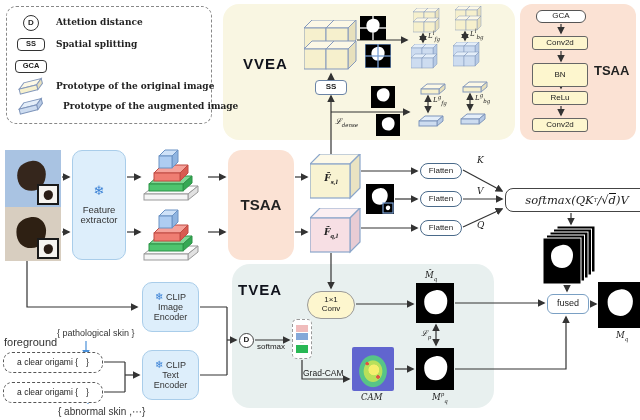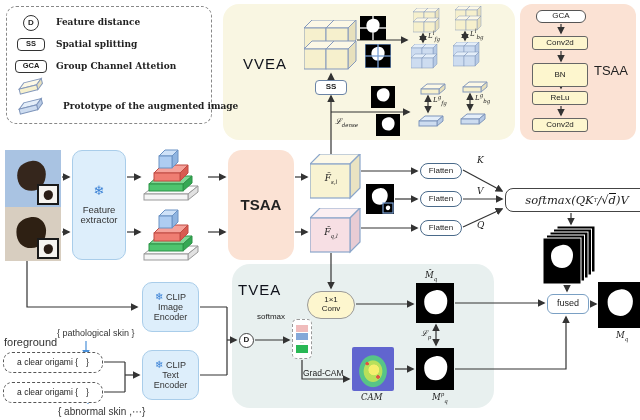--- a/index.html
+++ b/index.html
@@ -6,21 +6,21 @@
   .canvas{position:relative;width:640px;height:420px;background:#fff;overflow:hidden;
           font-family:"Liberation Sans",sans-serif;color:#222}
   .abs{position:absolute}
   .panel{position:absolute;box-sizing:border-box}
   .node{position:absolute;display:flex;align-items:center;justify-content:center;
         box-sizing:border-box;text-align:center;line-height:1.1}
   .lbl{position:absolute;white-space:nowrap;line-height:1}
   .m{font-family:"DejaVu Serif",serif;font-style:italic}
   .m sup{font-size:5.5px;font-style:italic}
   .m sub{font-size:5.5px;font-style:italic}
-  .bold{font-weight:normal}
+  .bold{font-weight:bold}
   .legend-label{font-family:"DejaVu Serif",serif;font-weight:bold;font-size:9px;white-space:nowrap}
   .wires{position:absolute;left:0;top:0;pointer-events:none}
   .w,.wd,.wn,.wb{fill:none;stroke:#333;stroke-width:1.2}
   .wb{stroke:#4a90d9}
   .yellownode{background:#fdf6ce;border:1px solid #666;border-radius:3px}
   .bluebox{background:#ddeefb;border:1.5px solid #a9cdea;border-radius:10px}
   .cu-yellow{--cface:#f6f0cd;--ctop:#fcf8e6;--cside:#e7e0bd;--cedge:#8599bc}
   .cu-blue{--cface:#cddcf0;--ctop:#e4eef9;--cside:#b7cae5;--cedge:#7e95bb}
   .cu-support{--cface:#f8f3d2;--ctop:#fdf9e8;--cside:#eae3c2;--cedge:#8ba6ca}
   .cu-query{--cface:#f7dfe4;--ctop:#fbeff2;--cside:#e8ccd4;--cedge:#8ba6ca}
@@ -140,35 +140,35 @@
     <path class="w" marker-end="url(#ah)" d="M395 369 H413"></path>
     <path class="wd" marker-start="url(#ah)" marker-end="url(#ah)" d="M436 325 V345"></path>
     <path class="wb" marker-end="url(#ahb)" d="M86 341 V356"></path>
     <path class="wb" marker-end="url(#ahb)" d="M88 404 V392"></path>
   </svg>
 
   <div class="panel" style="left:6px;top:6px;width:206px;height:118px;border:1.5px dashed #888;border-radius:10px;background:#fff">
     <div class="node" style="left:16px;top:8px;width:16px;height:16px;border:1.3px solid #333;border-radius:50%;font-size:8px;font-weight:bold">
       <span>D</span>
       </div>
-    <div class="lbl legend-label" style="left:49px;top:11px">Feature distance</div>
+    <div class="lbl legend-label" style="left:49px;top:11px">Attetion distance</div>
 
     <div class="node" style="left:10px;top:31px;width:28px;height:13px;border:1.3px solid #333;border-radius:4px;font-size:7.5px;font-weight:bold">
       <span>SS</span>
       </div>
     <div class="lbl legend-label" style="left:49px;top:33px">Spatial splitting</div>
 
     <div class="node" style="left:8px;top:53px;width:32px;height:13px;border:1.3px solid #333;border-radius:4px;font-size:7.5px;font-weight:bold">
       <span>GCA</span>
       </div>
-    <div class="lbl legend-label" style="left:49px;top:55px">Group Channel Attetion</div>
 
     <svg class="abs cu-yellow" style="left:10px;top:72px;transform:rotate(-14deg)" width="30" height="16">
         <use href="#bar" class="cu-yellow"></use>
       </svg>
+    <div class="lbl legend-label" style="left:49px;top:75px">Prototype of the original image</div>
 
     <svg class="abs" style="left:10px;top:92px;transform:rotate(-14deg)" width="30" height="16">
         <use href="#bar" class="cu-blue"></use>
       </svg>
     <div class="lbl legend-label" style="left:56px;top:95px">Prototype of the augmented image</div>
   </div>
 
   <div class="lbl bold" style="left:243px;top:56px;font-size:15px;letter-spacing:1px;color:#10131c">VVEA</div>
 
   <svg class="abs" style="left:304px;top:20px" width="56" height="52">
@@ -378,21 +378,21 @@
   <div class="lbl bold" style="left:238px;top:282px;font-size:15px;letter-spacing:1px;color:#10131c">TVEA</div>
 
   <div class="node" style="left:307px;top:291px;width:48px;height:28px;background:#fdf6ce;border:1.2px solid #999;border-radius:14px;font-size:8px;flex-direction:column">
     <span>1×1</span>
     <span>Conv</span>
   </div>
 
   <div class="node" style="left:239px;top:333px;width:15px;height:15px;background:#fff;border:1.3px solid #444;border-radius:50%;font-size:8px;font-weight:bold">
     <span>D</span>
     </div>
-  <div class="lbl" style="left:257px;top:313px;font-size:8px">softmax</div>
+  <div class="lbl" style="left:257px;top:343px;font-size:8px">softmax</div>
 
   <div class="node" style="left:292px;top:319px;width:20px;height:40px;background:#fff;border:1.2px dashed #999;border-radius:5px;flex-direction:column;gap:1px;font-size:6px">
     <span style="width:12px;height:7px;background:#f0bcbc;display:block"></span>
     <span style="width:12px;height:7px;background:#84a8d8;display:block"></span>
     <span style="line-height:3px">··</span>
     <span style="width:12px;height:8px;background:#29b855;display:block"></span>
   </div>
 
   <div class="lbl" style="left:303px;top:369px;font-size:8.5px;color:#222">Grad-CAM</div>
 

